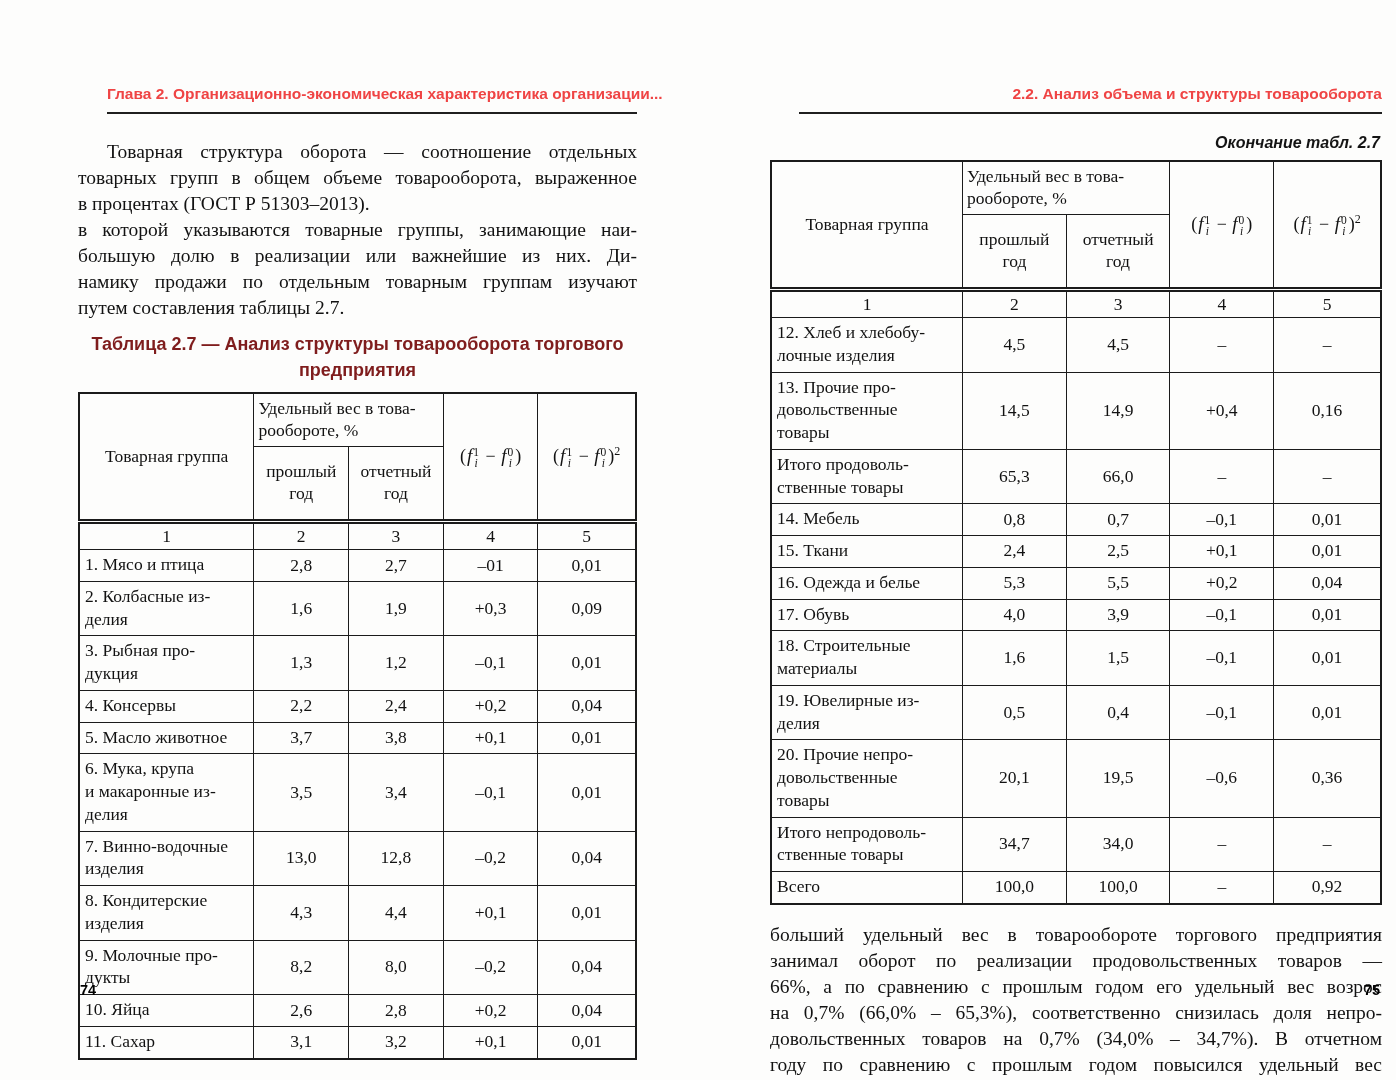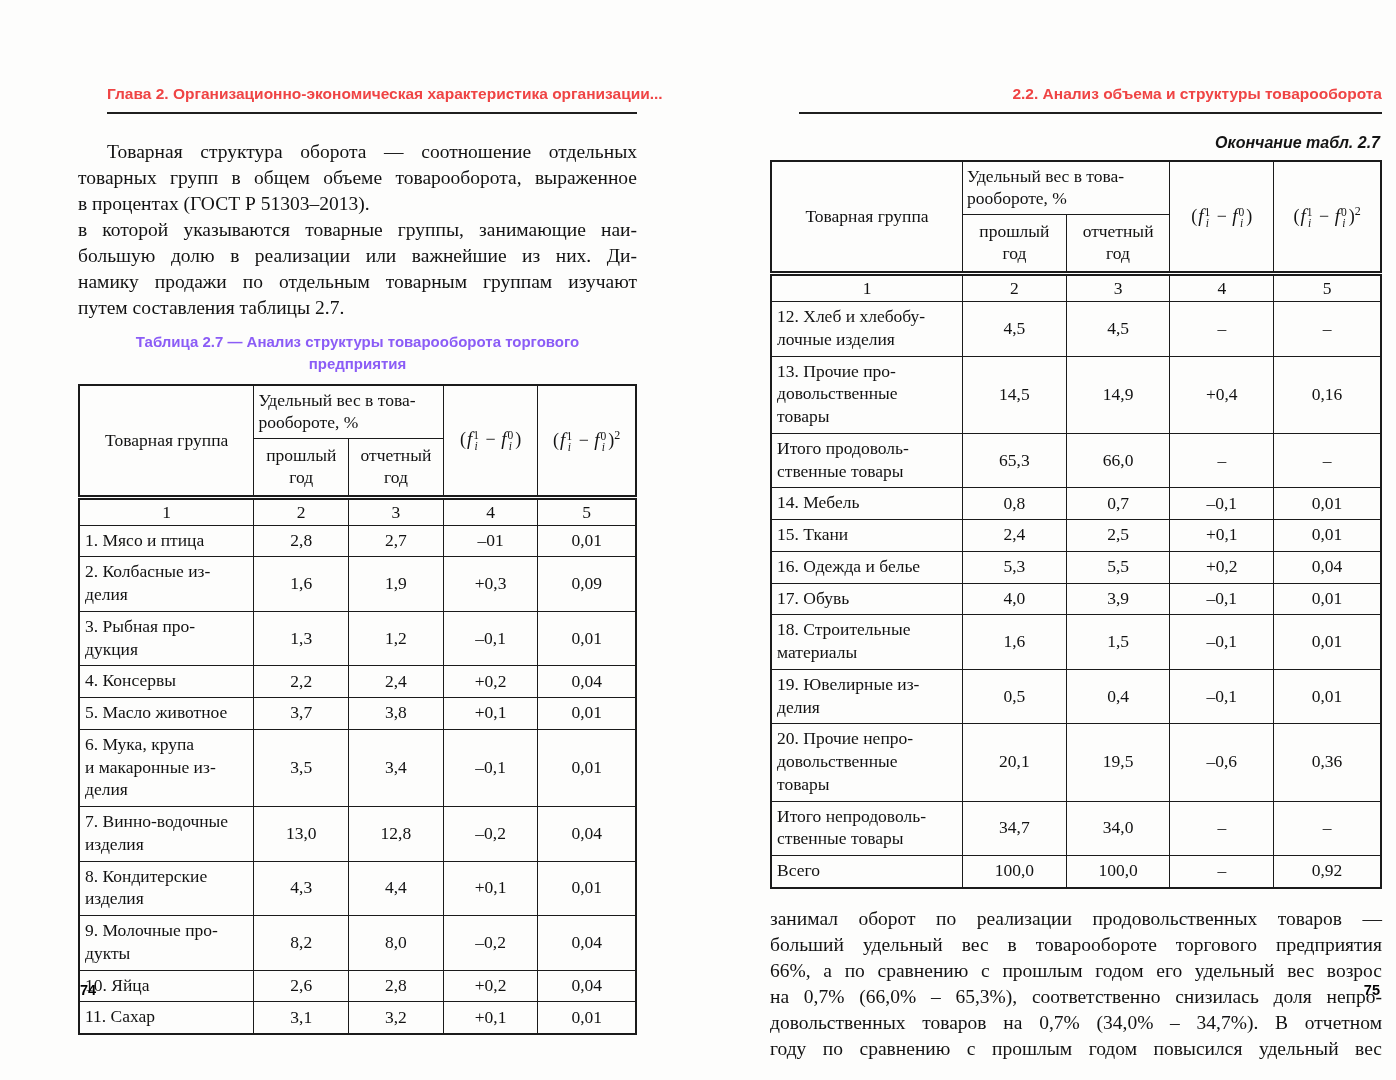--- a/index.html
+++ b/index.html
@@ -28,44 +28,44 @@
   #left-page .flow{top:139px;}
   #right-page .flow{top:134px;}
 
   .para{font-size:19.5px;line-height:26px;color:#121212;}
   .para .ln{text-align:justify;text-align-last:justify;}
   .para .ln.ind{text-indent:29px;}
   .para .ln.rag{text-align-last:left;}
 
   .table-title{
     font-family:"Liberation Sans", sans-serif;
-    font-weight:700;font-size:15px;line-height:1.45;
+    font-weight:700;font-size:18px;line-height:1.45;
     text-align:center;white-space:pre-line;
-    margin:10px 0 9px 0;color:#8b5cf6;
+    margin:10px 0 9px 0;color:#7f1d1d;
   }
   .continuation-caption{
     font-family:"Liberation Sans", sans-serif;
     font-style:italic;font-weight:700;font-size:16px;
     text-align:right;margin:0 2px 8px 0;color:#141414;
   }
 
   table.ttable{
     border-collapse:collapse;width:100%;table-layout:fixed;
     font-size:17.5px;color:#121212;
     border:2.5px solid #1b1b1b;
   }
   table.ttable th, table.ttable td{
     border:1.7px solid #1b1b1b;
     font-weight:normal;
     vertical-align:middle;
   }
   tr.h1 th.share{height:48px;white-space:pre-line;text-align:left;line-height:1.25;padding:2px 4px;}
   tr.h1 th.group{text-align:center;padding:2px 21px;}
   tr.h1 th.fml{text-align:center;font-size:18px;padding:2px 2px;}
-  tr.h2 th{height:52px;white-space:pre-line;text-align:center;line-height:1.25;padding:2px 4px;}
+  tr.h2 th{height:52px;white-space:pre-line;text-align:center;line-height:1.25;padding:10px 4px;}
   tr.h2 th, tr.h1 th.rspan{border-bottom:5px double #1b1b1b;}
   tr.numrow td{height:23px;text-align:center;padding:1px 4px;}
 
   td.c-name{
     text-align:left;white-space:pre-line;vertical-align:top;
     padding:3px 4px 5px 5px;line-height:1.3;
   }
   td.c-num{
     text-align:center;vertical-align:top;
     padding:4px 4px 5px 4px;
@@ -361,22 +361,22 @@
               <td class="c-name">Всего</td>
               <td class="c-num">100,0</td>
               <td class="c-num">100,0</td>
               <td class="c-num">–</td>
               <td class="c-num">0,92</td>
             </tr>
           </tbody>
       </table>
 
       <div class="para">
+          <div class="ln">больший удельный вес в товарообороте торгового предприятия</div>
           <div class="ln">занимал оборот по реализации продовольственных товаров —</div>
-          <div class="ln">больший удельный вес в товарообороте торгового предприятия</div>
           <div class="ln">66%, а по сравнению с прошлым годом его удельный вес возрос</div>
           <div class="ln">на 0,7% (66,0% – 65,3%), соответственно снизилась доля непро-</div>
           <div class="ln">довольственных товаров на 0,7% (34,0% – 34,7%). В отчетном</div>
           <div class="ln">году по сравнению с прошлым годом повысился удельный вес</div>
         </div>
     </div>
 
     <div class="page-number">75</div>
   </div>
 

